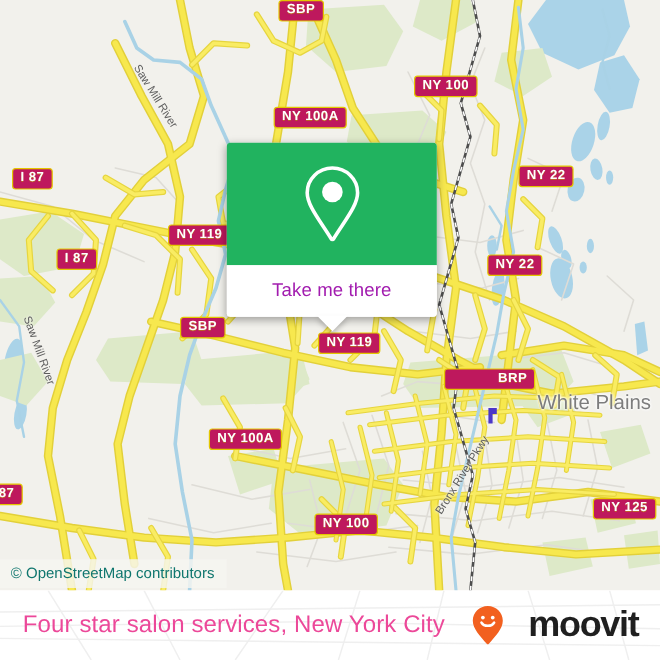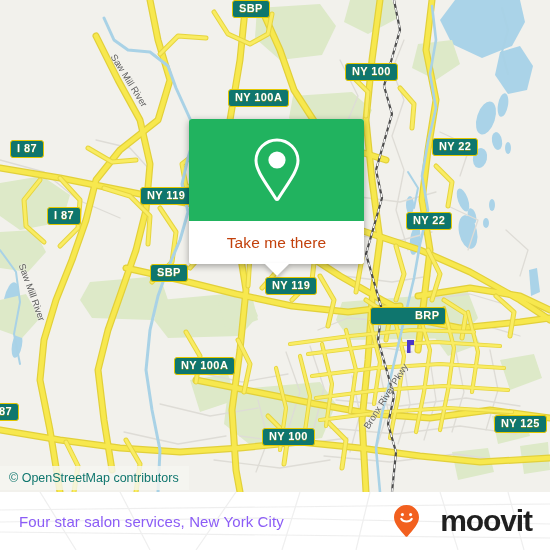--- a/index.html
+++ b/index.html
@@ -21,21 +21,21 @@
     left: 0; top: 0;
     width: 550px; height: 492px;
     background: #f2f1ec;
     overflow: hidden;
   }
   #map-svg { position:absolute; left:0; top:0; }
 
   
   .shield {
     position: absolute;
-    background: #0f766e;
+    background: #be185d;
     border: 1.5px solid #e3c700;
     border-radius: 3px;
     color: #ffffff;
     font-size: 11px;
     font-weight: bold;
     letter-spacing: 0.4px;
     padding: 2px 6px 3px 6px;
     line-height: 11px;
     white-space: nowrap;
     text-shadow: 0 1px 0 rgba(180,160,0,.55);
@@ -86,21 +86,21 @@
   }
   #callout-bottom {
     height: 43px;
     background: #ffffff;
     border-radius: 0 0 3px 3px;
     display: flex;
     align-items: center;
     justify-content: center;
   }
   #callout-label {
-    color: #c2410c;
+    color: #a21caf;
     font-size: 15.5px;
     letter-spacing: .1px;
   }
   #callout-tail {
     position: absolute;
     left: 50%;
     margin-left: -13px;
     bottom: -12px;
     width: 0; height: 0;
     border-left: 13px solid transparent;
@@ -134,22 +134,22 @@
     overflow: hidden;
   }
   #footer-ghost {
     position: absolute;
     left: 0; top: 0; width: 550px; height: 58px;
     opacity: .30;
     pointer-events: none;
   }
   #footer-title {
     position: relative;
-    color: #8b5cf6;
-    font-size: 15px;
+    color: #ec4899;
+    font-size: 20px;
     letter-spacing: .1px;
     white-space: nowrap;
     z-index: 2;
   }
   #brand {
     position: relative;
     display: flex;
     align-items: center;
     gap: 20px;
     z-index: 2;
@@ -416,20 +416,23 @@
         <div class="shield" style="left: -8px; top: 403px;">87</div>
         <div class="shield" style="left: 262px; top: 428px;">NY 100</div>
       </div>
 
     <div id="water-labels">
         <div class="river-label" style="left: 118px; top: 52px; transform: rotate(58deg);">Saw Mill River</div>
         <div class="river-label" style="left: 27px; top: 262px; transform: rotate(70deg);">Saw Mill River</div>
         <div class="river-label" style="left: 361px; top: 425px; transform: rotate(-58deg);">Bronx River Pkwy</div>
       </div>
 
+    <div class="place-label" style="left:448px; top:327px;">
+      <div>White Plains</div>
+    </div>
 
     <div class="poi-marker" style="left:404px; top:339px;">
       <svg width="13" height="16" viewBox="0 0 13 16">
         <path d="M3 1 L10 1 L10 6 L6.5 6 L6.5 14 L3 14 Z" fill="#4b37c8"></path>
       </svg>
     </div>
 
     <div id="callout">
       <div id="callout-top">
         <svg width="56" height="68" viewBox="0 0 56 68">

